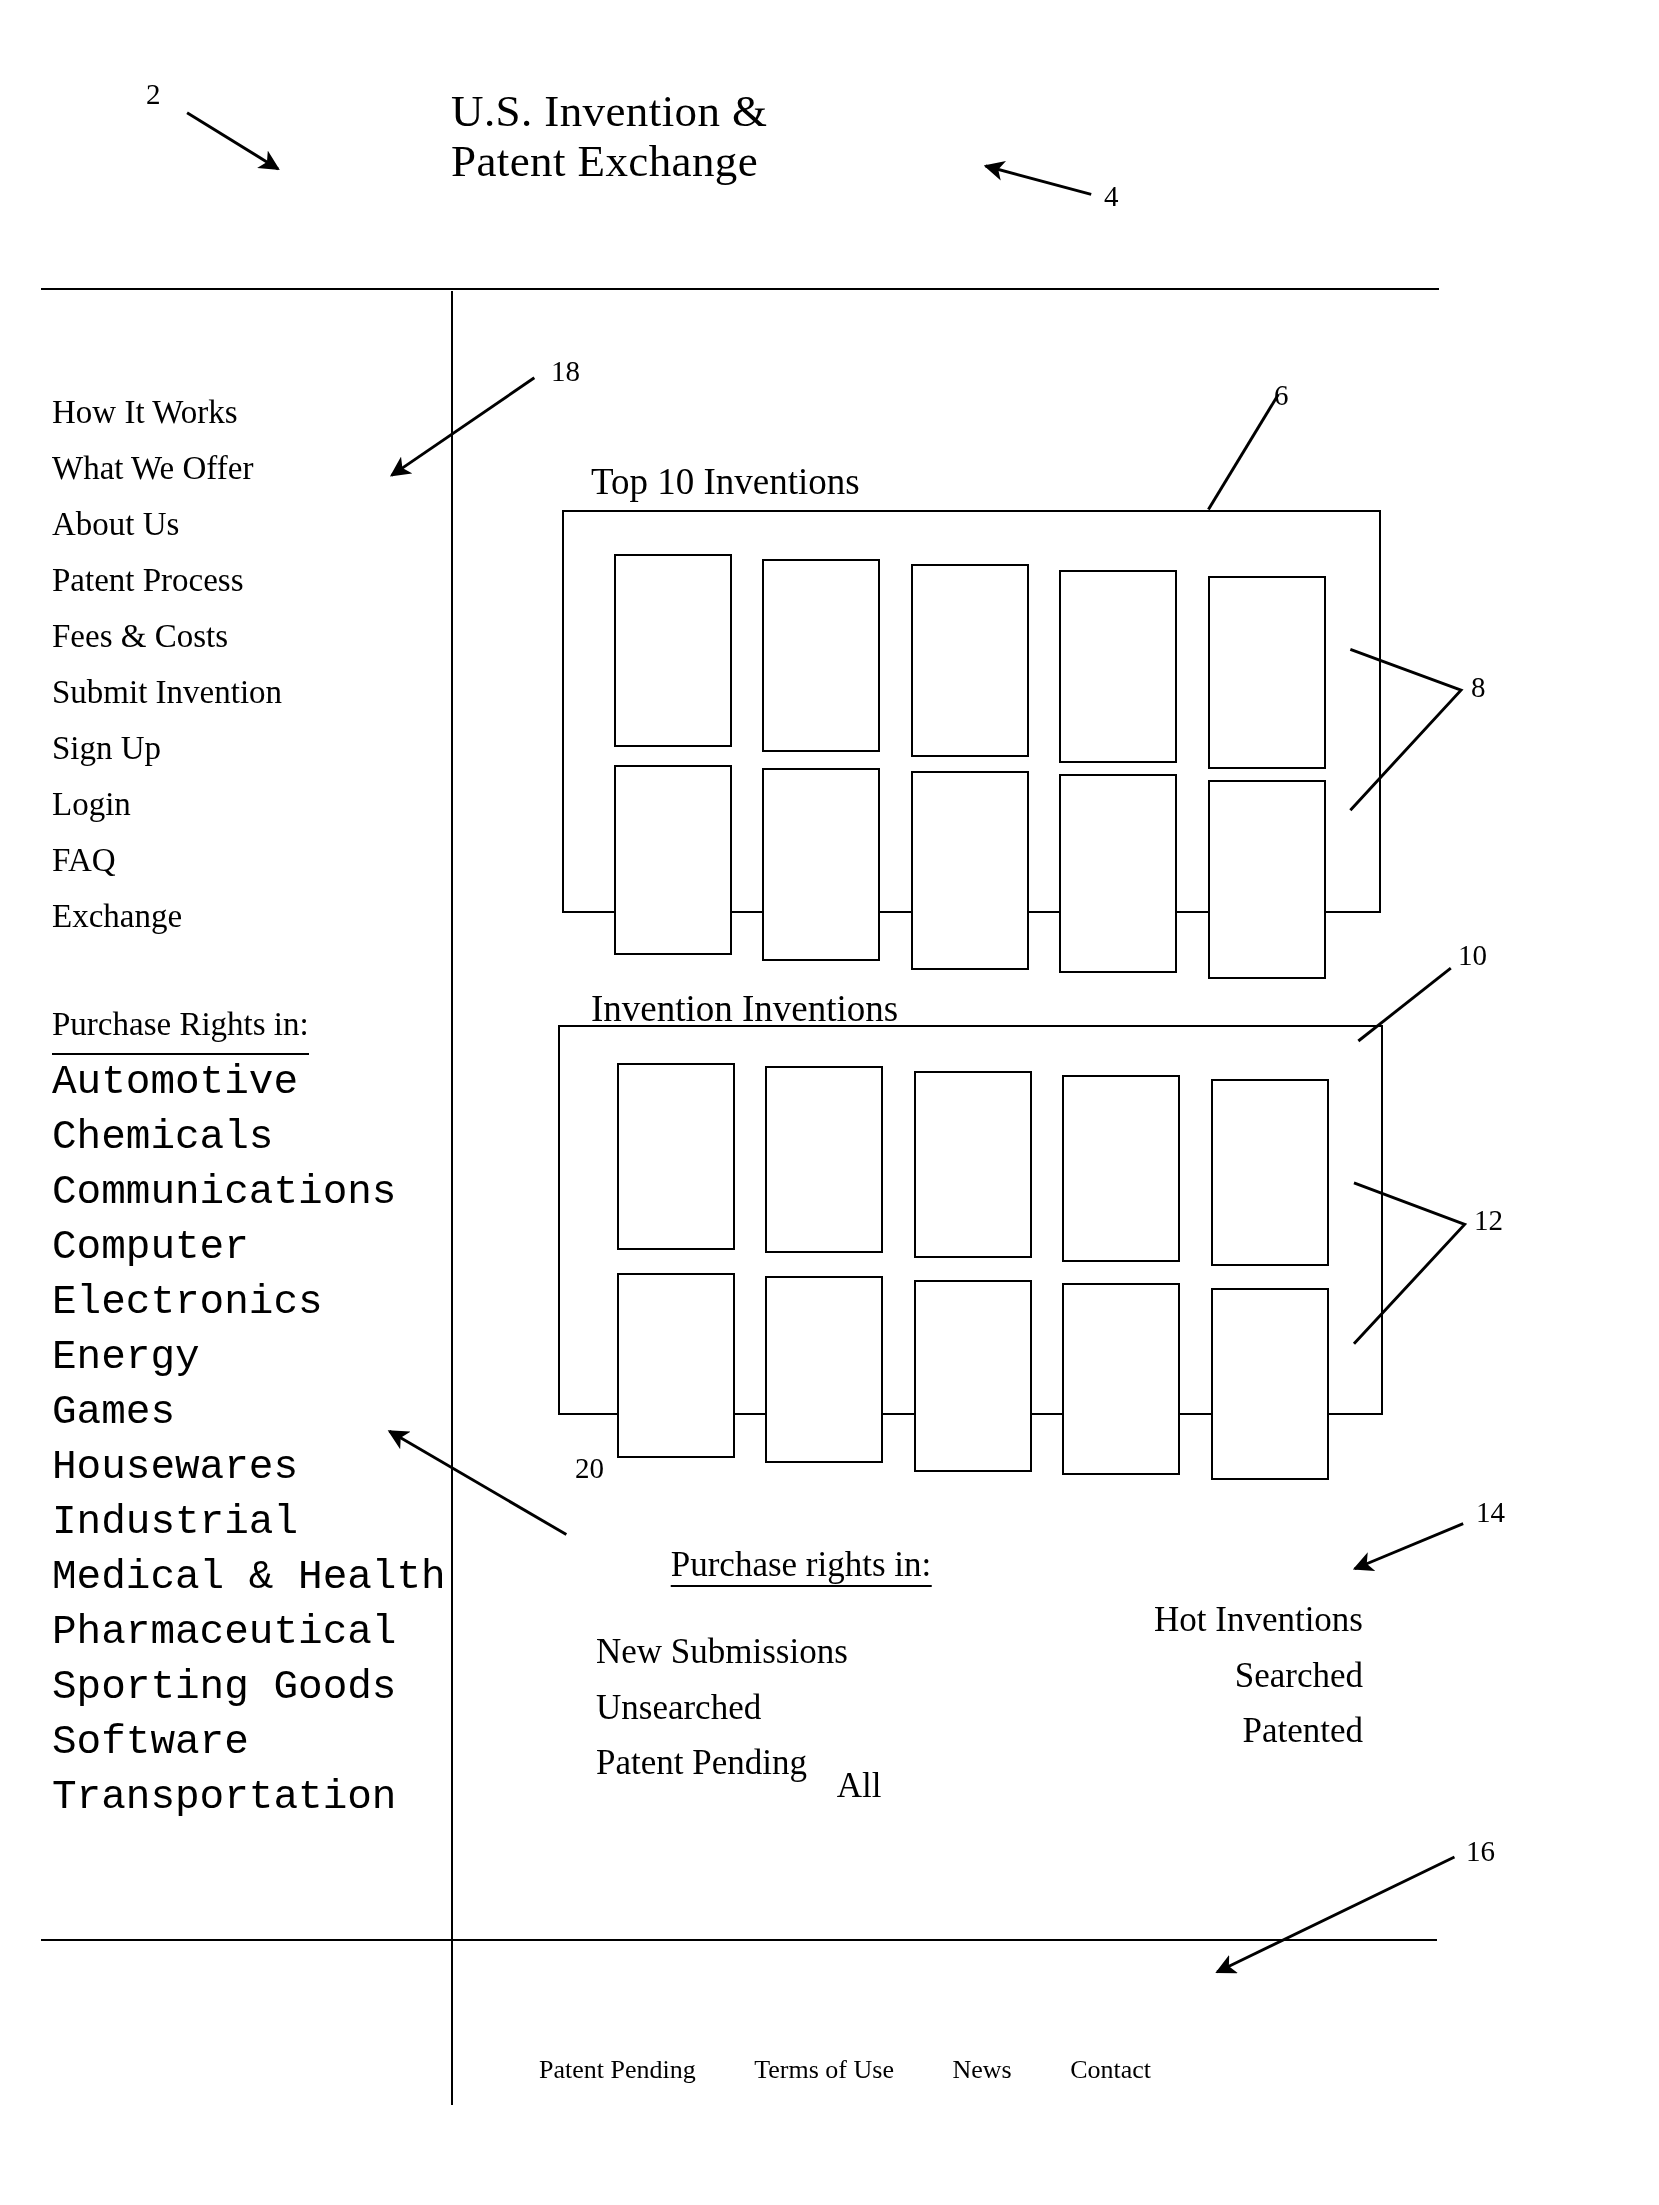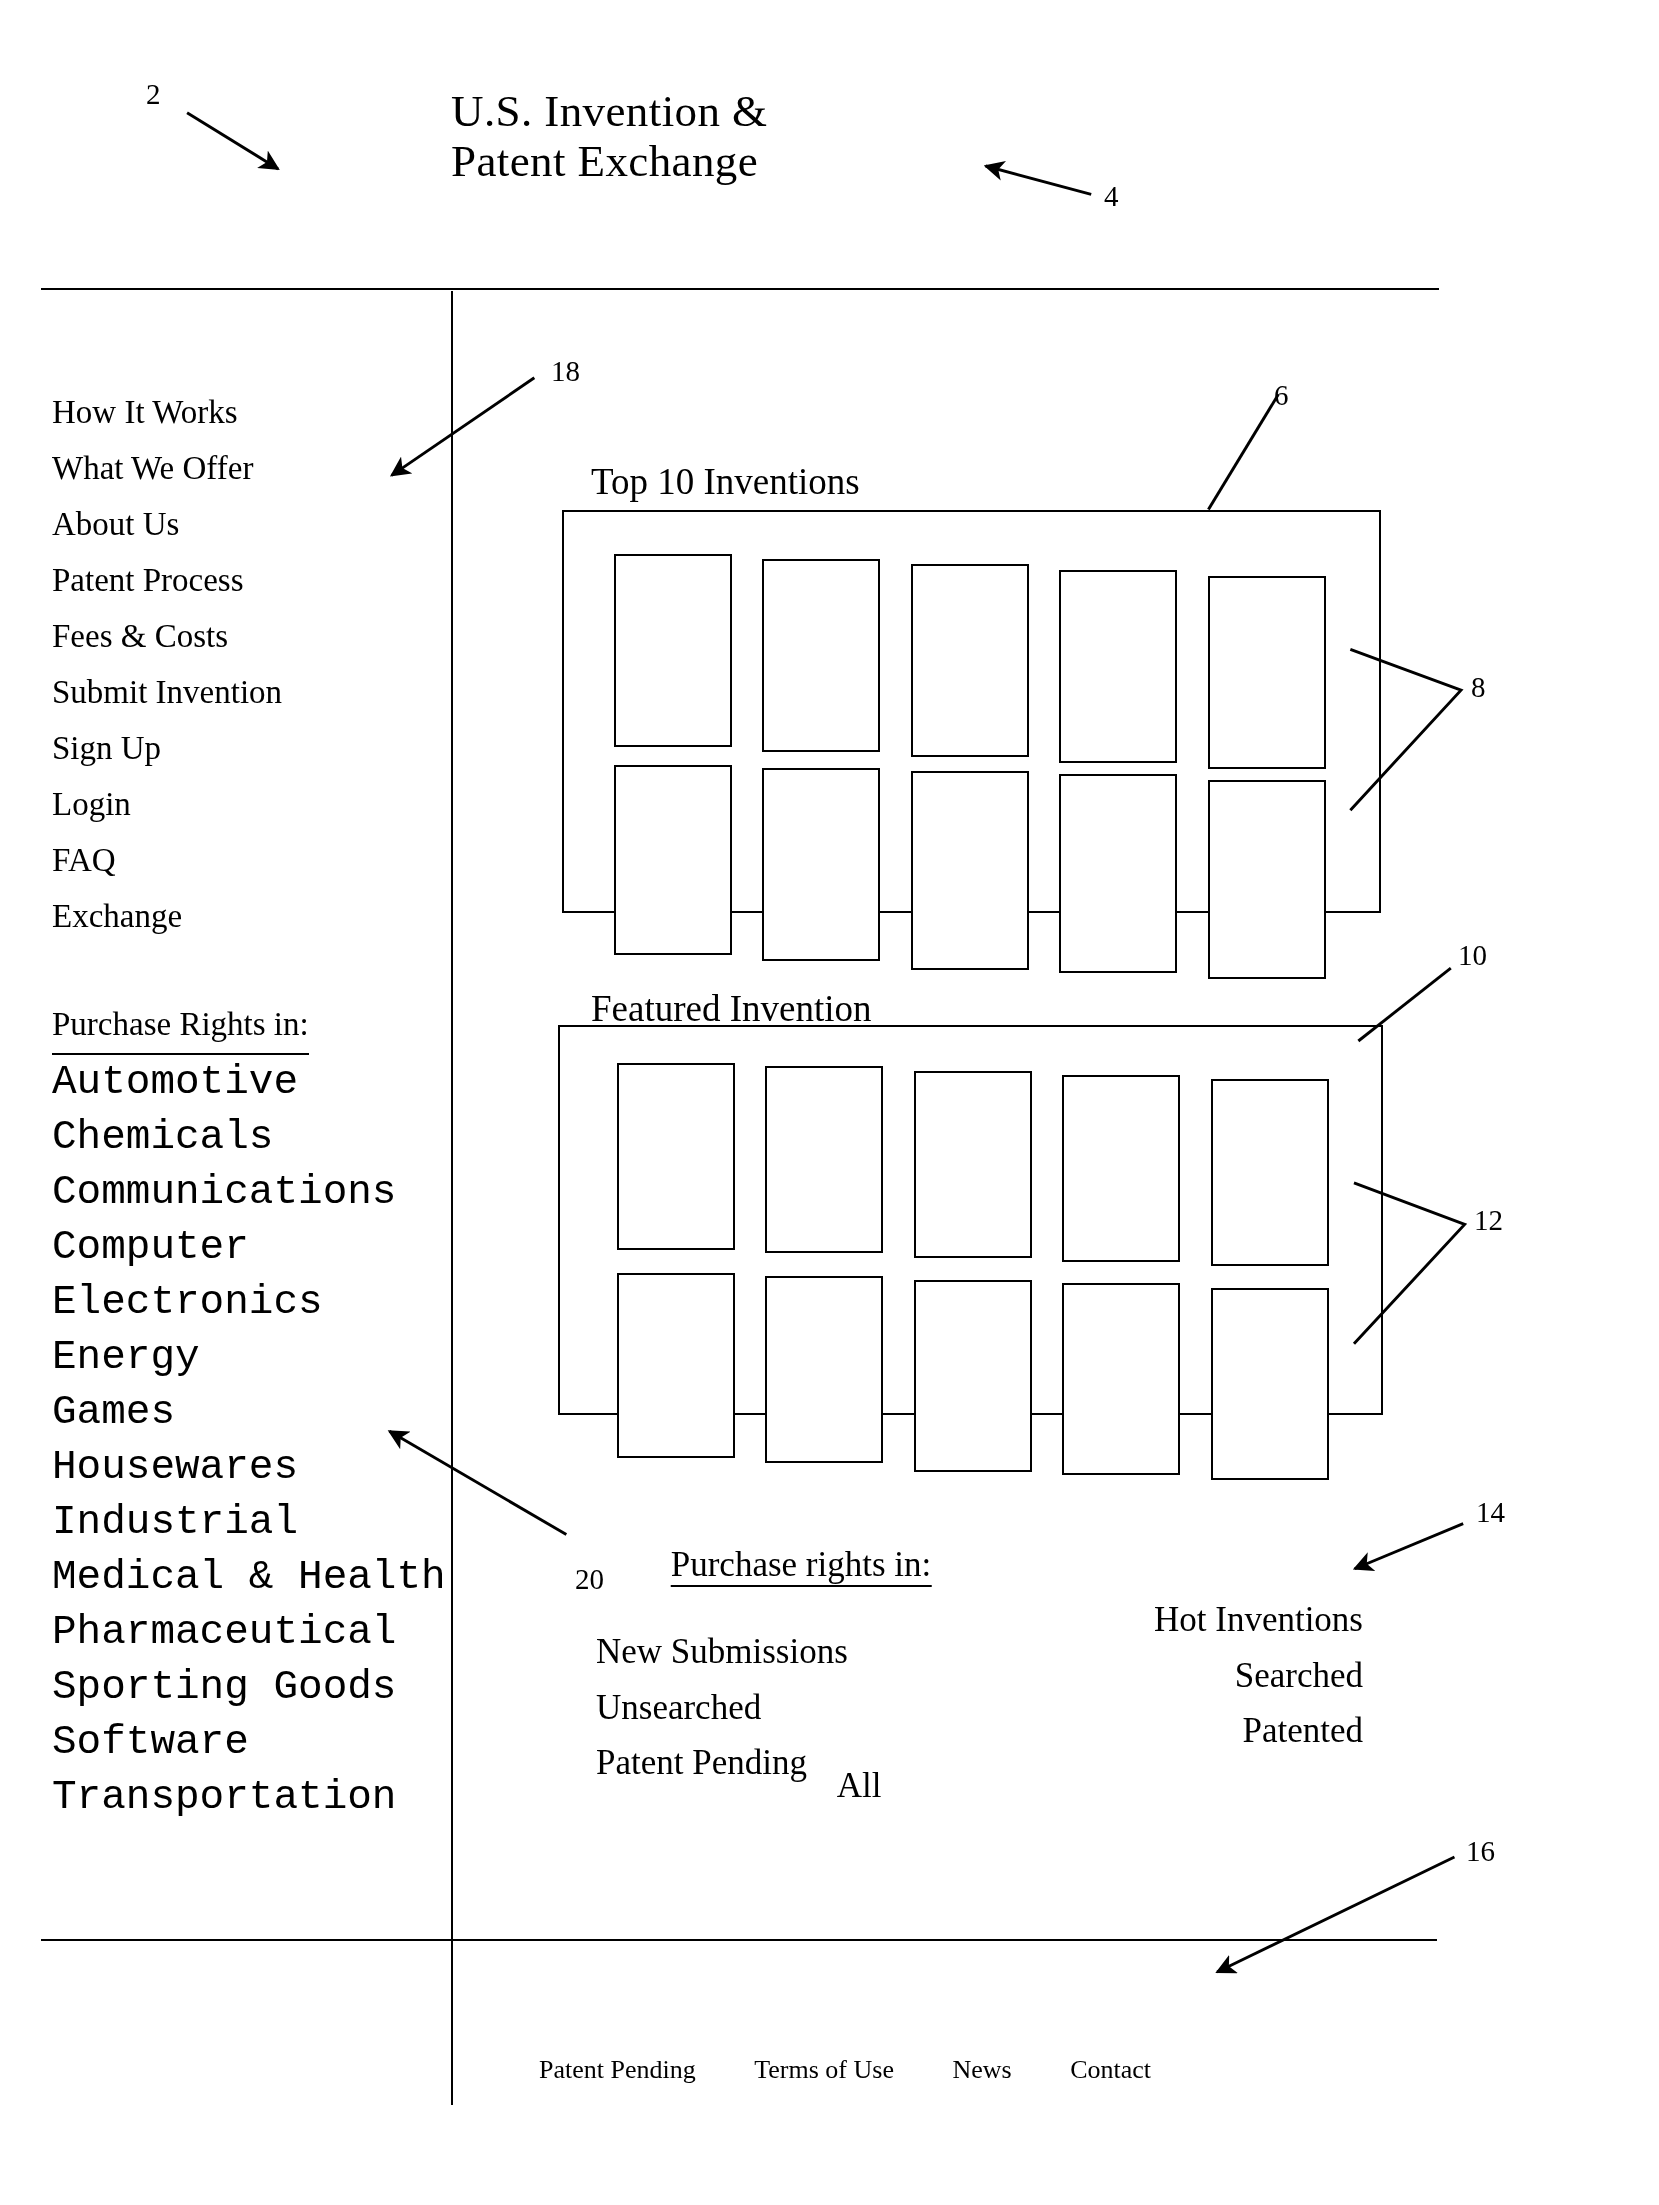--- a/index.html
+++ b/index.html
@@ -202,21 +202,21 @@
     <div class="tile" style="left:495px; top:58px;  width:114px; height:189px;"></div>
     <div class="tile" style="left:644px; top:64px;  width:114px; height:189px;"></div>
 
     <div class="tile" style="left:50px;  top:253px; width:114px; height:186px;"></div>
     <div class="tile" style="left:198px; top:256px; width:114px; height:189px;"></div>
     <div class="tile" style="left:347px; top:259px; width:114px; height:195px;"></div>
     <div class="tile" style="left:495px; top:262px; width:114px; height:195px;"></div>
     <div class="tile" style="left:644px; top:268px; width:114px; height:195px;"></div>
   </div>
 
-  <div class="panel-label" style="left:591px; top:987px;">Featured Invention</div>
+  <div class="panel-label" style="left:591px; top:987px;">Invention Inventions</div>
 
   <div class="panel" style="left:558px; top:1025px; width:821px; height:386px;">
 
     <div class="tile" style="left:57px;  top:36px;  width:114px; height:183px;"></div>
     <div class="tile" style="left:205px; top:39px;  width:114px; height:183px;"></div>
     <div class="tile" style="left:354px; top:44px;  width:114px; height:183px;"></div>
     <div class="tile" style="left:502px; top:48px;  width:114px; height:183px;"></div>
     <div class="tile" style="left:651px; top:52px;  width:114px; height:183px;"></div>
 
     <div class="tile" style="left:57px;  top:246px; width:114px; height:181px;"></div>
@@ -277,16 +277,16 @@
 
   <div class="ref-num" style="left:146px;  top:80px;">2</div>
   <div class="ref-num" style="left:1104px; top:182px;">4</div>
   <div class="ref-num" style="left:1274px; top:381px;">6</div>
   <div class="ref-num" style="left:1471px; top:673px;">8</div>
   <div class="ref-num" style="left:1458px; top:941px;">10</div>
   <div class="ref-num" style="left:1474px; top:1206px;">12</div>
   <div class="ref-num" style="left:1476px; top:1498px;">14</div>
   <div class="ref-num" style="left:1466px; top:1837px;">16</div>
   <div class="ref-num" style="left:551px;  top:357px;">18</div>
-  <div class="ref-num" style="left:575px;  top:1565px;">20</div>
+  <div class="ref-num" style="left:575px;  top:1454px;">20</div>
 
 </div>
 
 
 </body></html>

